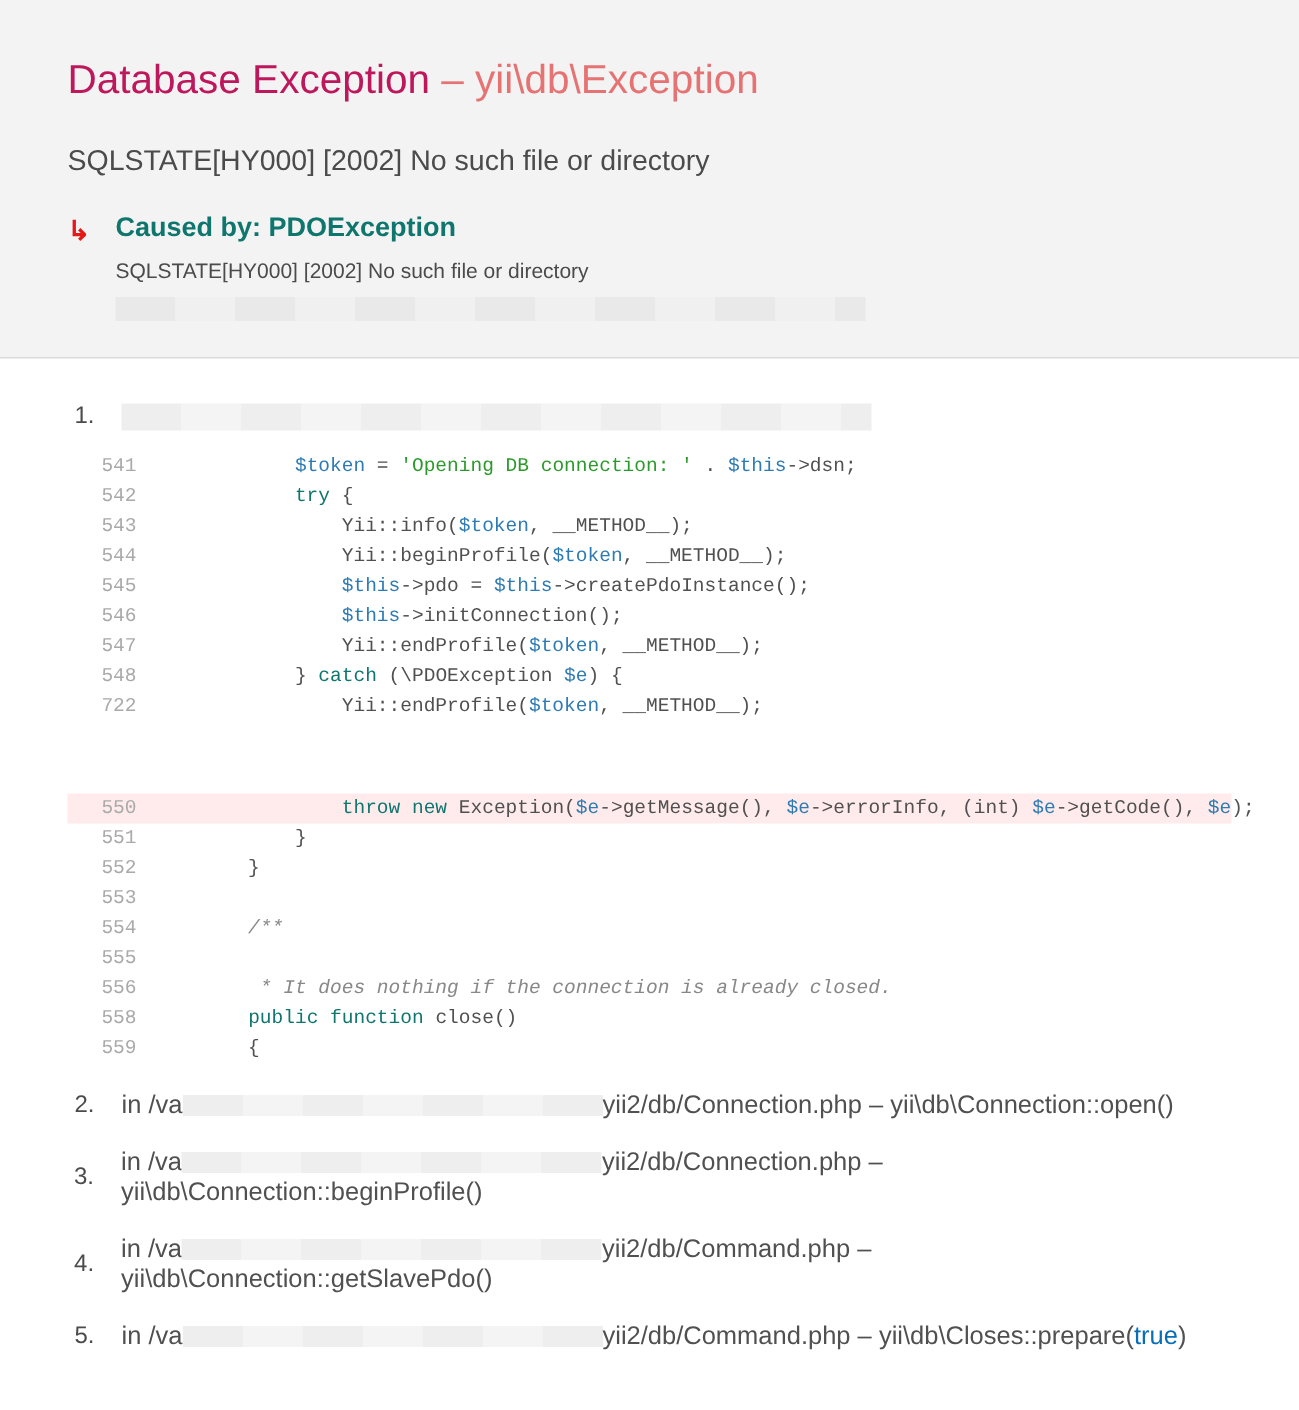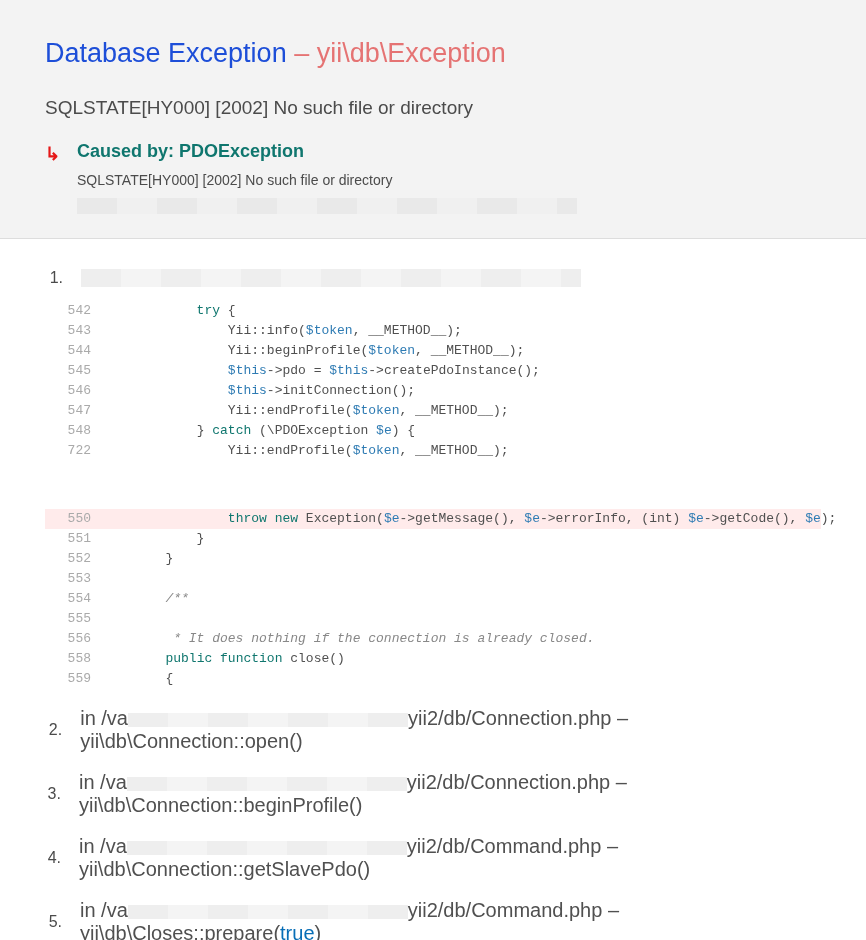--- a/index.html
+++ b/index.html
@@ -1,34 +1,34 @@
 <!DOCTYPE html>
 <html><head>
 <meta charset="utf-8">
 <style>
   * { margin: 0; padding: 0; box-sizing: border-box; }
   body { font-family: Arial, Helvetica, sans-serif; background: #fff; color: #333; width: 866px; }
   .header { background: #f3f3f3; padding: 38px 45px 24px 45px; border-bottom: 1px solid #ddd; }
   .title { font-size: 27px; font-weight: normal; margin-bottom: 28px; }
-  .title-main { color: #1d4ed8; }
+  .title-main { color: #be185d; }
   .title-dash { color: #e57373; }
   .title-link { color: #e57373; }
   .message { font-size: 19px; color: #4b4b4b; margin-bottom: 22px; }
   .caused-wrapper { position: relative; padding-left: 32px; }
   .arrow-icon { position: absolute; left: 0; top: 2px; color: #e51717; font-size: 18px; font-weight: bold; }
   .caused-by { color: #0f766e; font-size: 18px; font-weight: bold; margin-bottom: 10px; }
   .caused-msg { font-size: 14px; color: #4b4b4b; margin-bottom: 10px; }
   .redacted-bar { height: 16px; width: 500px; background: repeating-linear-gradient(90deg, #e9e9e9 0, #e9e9e9 40px, #f0f0f0 40px, #f0f0f0 80px); }
 
   .trace { padding: 30px 45px 10px 45px; }
   .trace-item { margin-bottom: 18px; }
   .trace-head { display: flex; align-items: center; gap: 18px; font-size: 16px; color: #505050; }
   .trace-num { width: 18px; text-align: right; color: #4b4b4b; }
   .trace-redact { width: 500px; height: 18px; background: repeating-linear-gradient(90deg, #eee 0, #eee 40px, #f4f4f4 40px, #f4f4f4 80px); }
-  .trace-path { font-size: 20px; color: #505050; }
+  .trace-path { font-size: 17px; color: #505050; }
   .redact-mid { display: inline-block; width: 280px; height: 14px; vertical-align: -2px; background: repeating-linear-gradient(90deg, #eee 0, #eee 40px, #f4f4f4 40px, #f4f4f4 80px); }
   .trace-sep { color: #505050; }
   .trace-method { color: #505050; }
   .true-arg { color: #086eb6; }
 
   .code-block { margin-top: 14px; margin-left: 0px; font-family: Consolas, "Courier New", monospace; font-size: 13px; }
   .code-line { display: flex; line-height: 20px; }
   .code-line.hl { background: #ffebeb; margin-top: 48px; }
   .line-num { width: 58px; text-align: right; color: #aaa; padding-right: 12px; user-select: none; flex-shrink: 0; }
   .code { white-space: pre; color: #505050; }
@@ -55,20 +55,24 @@
 
 <div class="trace">
 
   <div class="trace-item">
     <div class="trace-head">
       <span class="trace-num">1.</span>
       <span class="trace-redact"></span>
     </div>
 
     <div class="code-block">
+      <div class="code-line">
+          <span class="line-num">541</span>
+          <span class="code"><span>            </span><span class="k-var">$token</span><span> = </span><span class="k-str">'Opening DB connection: '</span><span> . </span><span class="k-var">$this</span><span>-&gt;dsn;</span></span>
+        </div>
       <div class="code-line">
           <span class="line-num">542</span>
           <span class="code"><span class="k-kw">            try</span><span> {</span></span>
         </div>
       <div class="code-line">
           <span class="line-num">543</span>
           <span class="code"><span>                Yii::info(</span><span class="k-var">$token</span><span>, __METHOD__);</span></span>
         </div>
       <div class="code-line">
           <span class="line-num">544</span>

